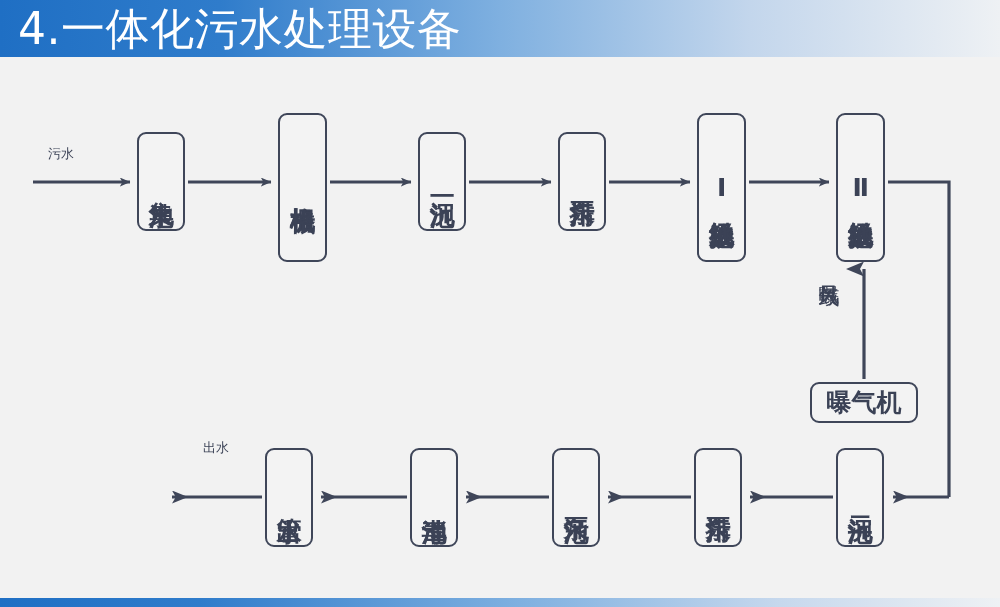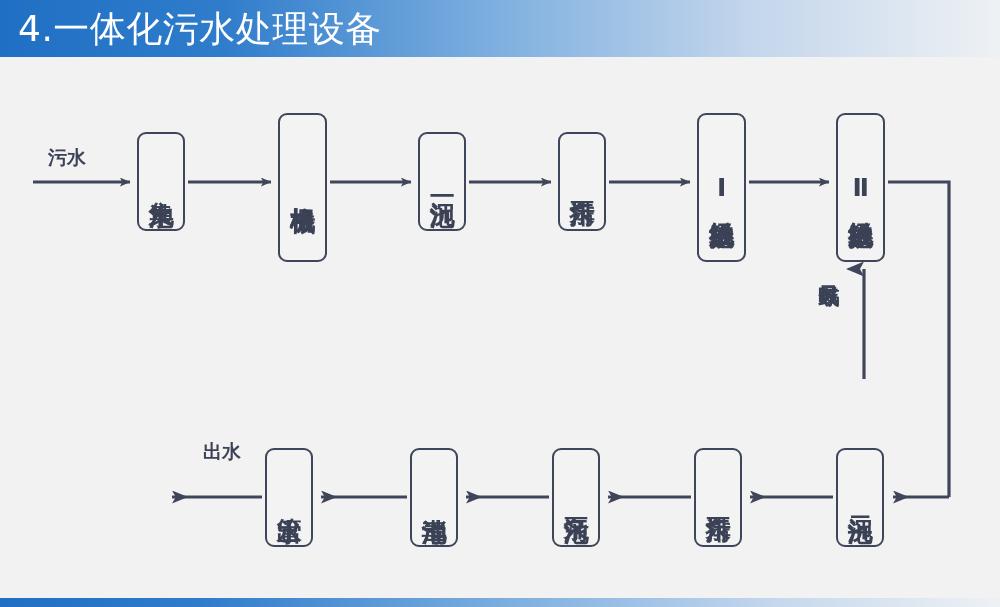--- a/index.html
+++ b/index.html
@@ -18,21 +18,21 @@
   
   #header-bar {
     position: absolute;
     left: 0; top: 0;
     width: 1000px; height: 57px;
     background: linear-gradient(to right, #1f6fc4 0%, #2f7ccb 22%, #7fb0e0 50%, #c3d6ec 75%, #eef1f4 100%);
   }
   #page-title {
     position: absolute;
     left: 18px; top: 2px;
-    font-size: 36px;
+    font-size: 44px;
     line-height: 53px;
     color: #ffffff;
     letter-spacing: 0.5px;
     white-space: nowrap;
   }
 
   
   #footer-bar {
     position: absolute;
     left: 0; top: 598px;
@@ -78,22 +78,22 @@
   }
   .node.horizontal .node-label {
     white-space: nowrap;
     font-size: 25px;
   }
 
   
   .edge-label {
     position: absolute;
     color: #3b4256;
-    font-size: 19px;
-    font-weight: 700;
+    font-size: 13px;
+    font-weight: 400;
     white-space: nowrap;
   }
   .edge-label.vertical {
     writing-mode: vertical-rl;
     text-orientation: upright;
     line-height: 1.0;
     font-size: 21px;
   }
 </style>
 </head>
@@ -157,20 +157,23 @@
   </div>
 
   <div class="node vertical" style="left:697px; top:56px; width:49px; height:149px;">
     <span class="node-label">Ⅰ级接触池</span>
   </div>
 
   <div class="node vertical" style="left:836px; top:56px; width:49px; height:149px;">
     <span class="node-label">Ⅱ级接触池</span>
   </div>
 
+  <div class="node horizontal" style="left:810px; top:325px; width:108px; height:41px;">
+    <span class="node-label">曝气机</span>
+  </div>
 
   <div class="node vertical" style="left:836px; top:391px; width:48px; height:99px;">
     <span class="node-label">二沉池</span>
   </div>
 
   <div class="node vertical" style="left:694px; top:391px; width:48px; height:99px;">
     <span class="node-label">排污泵</span>
   </div>
 
   <div class="node vertical" style="left:552px; top:391px; width:48px; height:99px;">

